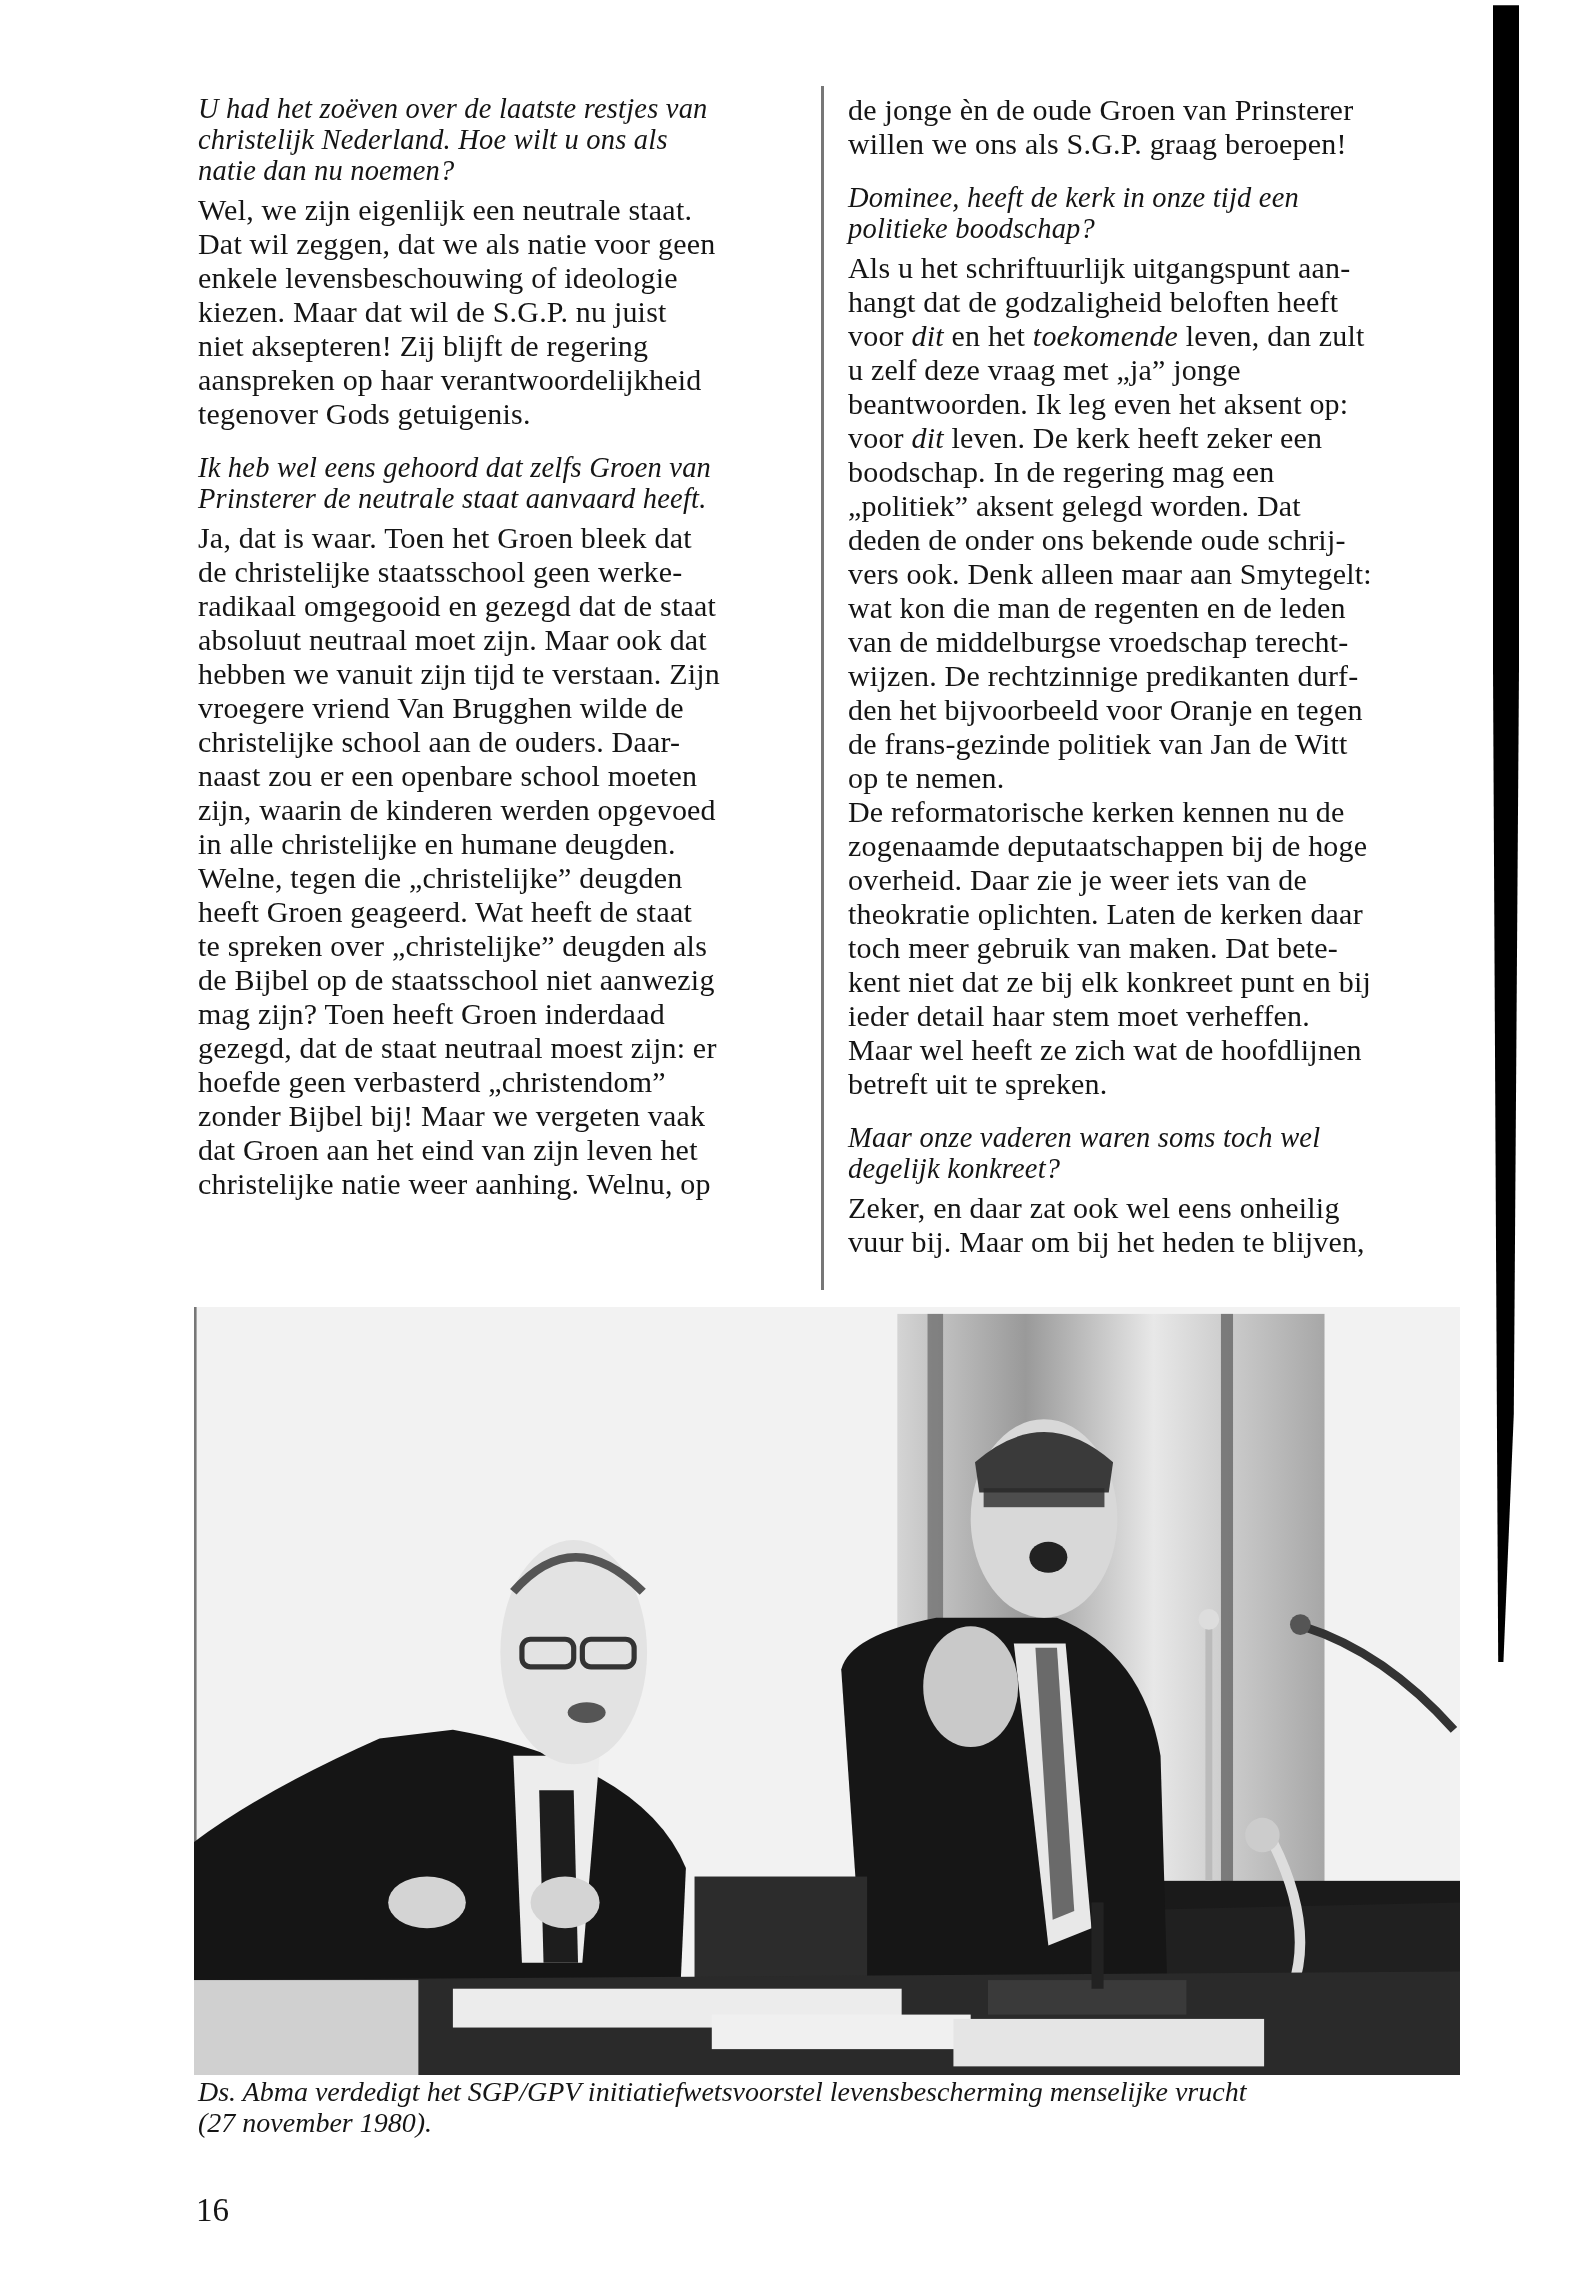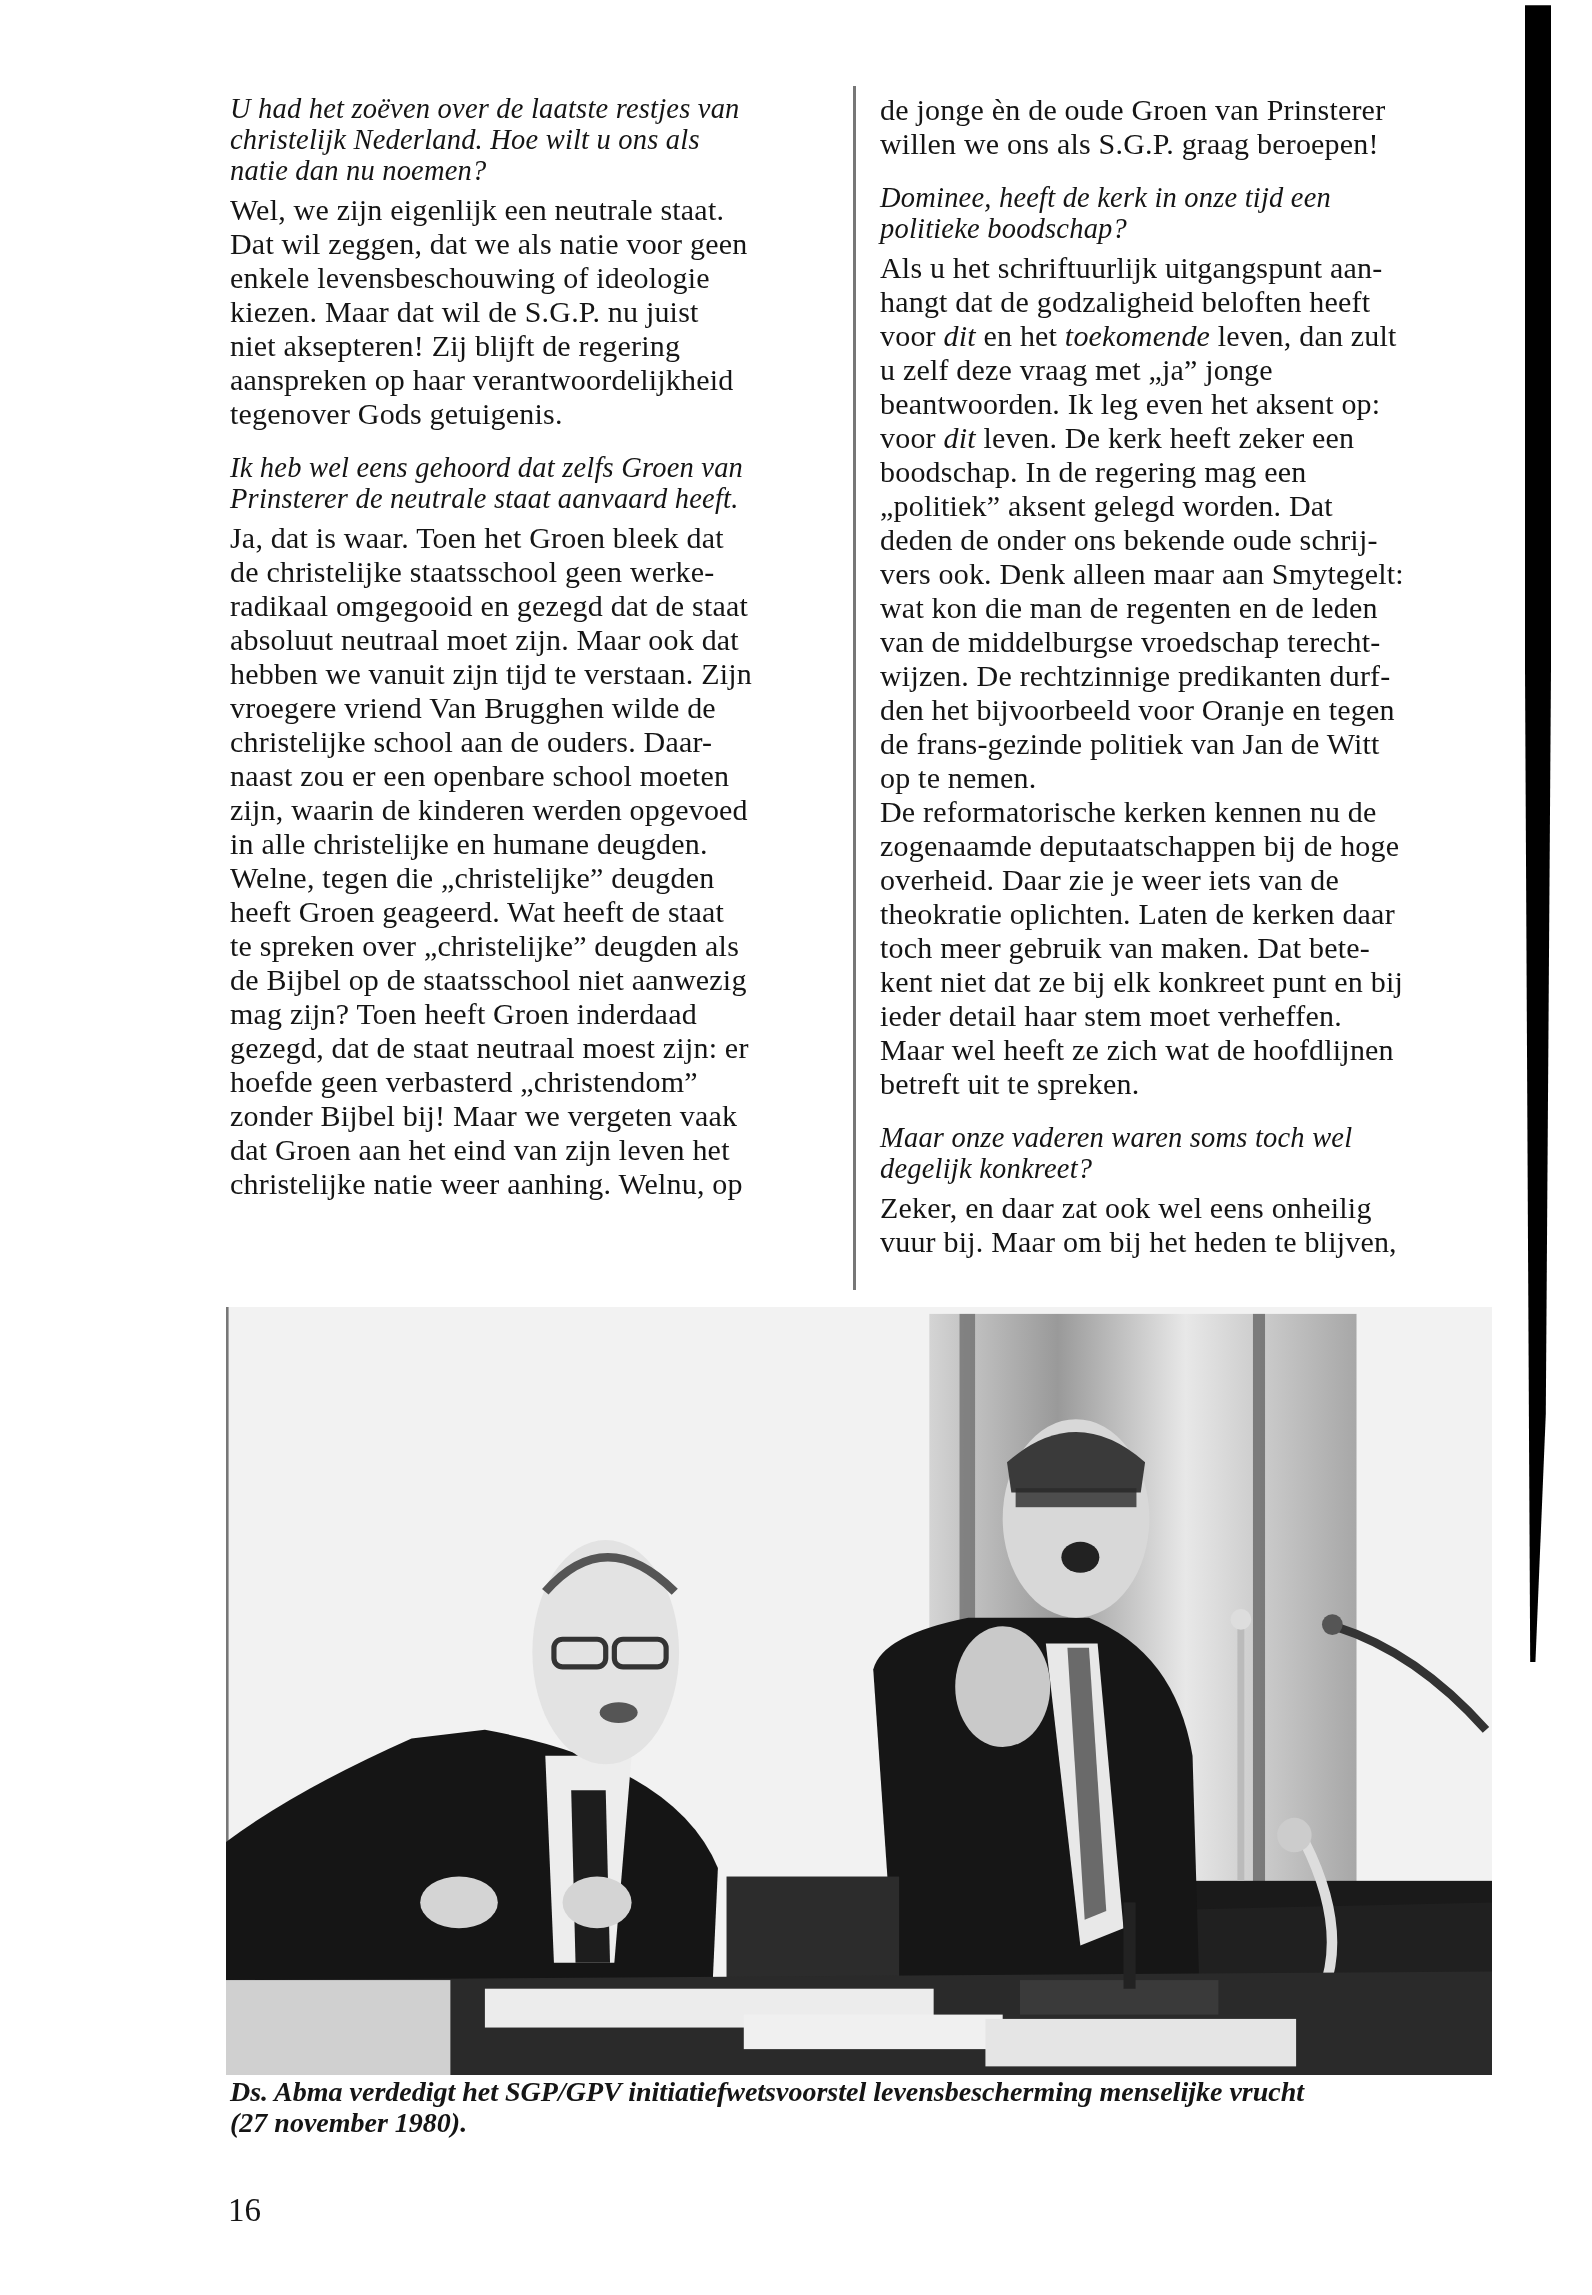--- a/index.html
+++ b/index.html
@@ -1,36 +1,36 @@
 <!DOCTYPE html>
 <html style="font-size:14px"><head>
 <meta charset="utf-8">
 <style>
   html, body { margin: 0; padding: 0; }
   body {
     width: 1592px; height: 2295px; position: relative; overflow: hidden;
     background: #ffffff; color: #151515;
     font-family: "Liberation Serif", "DejaVu Serif", serif;
   }
-  .page { position: absolute; left: 0; top: 0; width: 1464px; height: 2295px; margin-left: 32px; }
+  .page { position: absolute; left: 0; top: 0; width: 1464px; height: 2295px; }
   .col { position: absolute; font-size: 30px; line-height: 34px; letter-spacing: 0.2px; }
   .col-left { left: 198px; top: 93px; width: 621px; }
   .col-right { left: 848px; top: 93px; width: 604px; }
   .block { margin: 0; }
   .block .line { display: block; white-space: nowrap; }
   .q { font-style: italic; font-size: 28.5px; line-height: 31px; }
   .gap-lg { height: 21px; }
   .gap-sm { height: 7px; }
   .col-rule { position: absolute; left: 821px; top: 86px; width: 2.6px; height: 1204px; background: #777; }
   .edge-bar { position: absolute; left: 1493px; top: 5.2px; width: 26px; height: 1657px;
     background: #000; clip-path: polygon(0 0, 100% 0, 100% 40%, 80% 85%, 40% 100%, 20% 100%, 0 40%); }
   .photo { position: absolute; left: 194px; top: 1307px; width: 1266px; height: 768px; overflow: hidden; background: #f4f4f4; }
   .photo svg { width: 100%; height: 100%; display: block; }
   .caption { position: absolute; left: 198px; top: 2076px; width: 1277px; font-style: italic; font-size: 28px; line-height: 31px; }
-  .caption .line { display: block; white-space: nowrap; font-weight: bold; }
+  .caption .line { display: block; white-space: nowrap; }
   .page-number { position: absolute; left: 196px; top: 2192px; font-size: 33px; }
   i.em { font-style: italic; }
 </style>
 </head>
 <body>
 
 <div class="page">
 
   <div class="edge-bar"></div>
   <div class="col-rule"></div>

